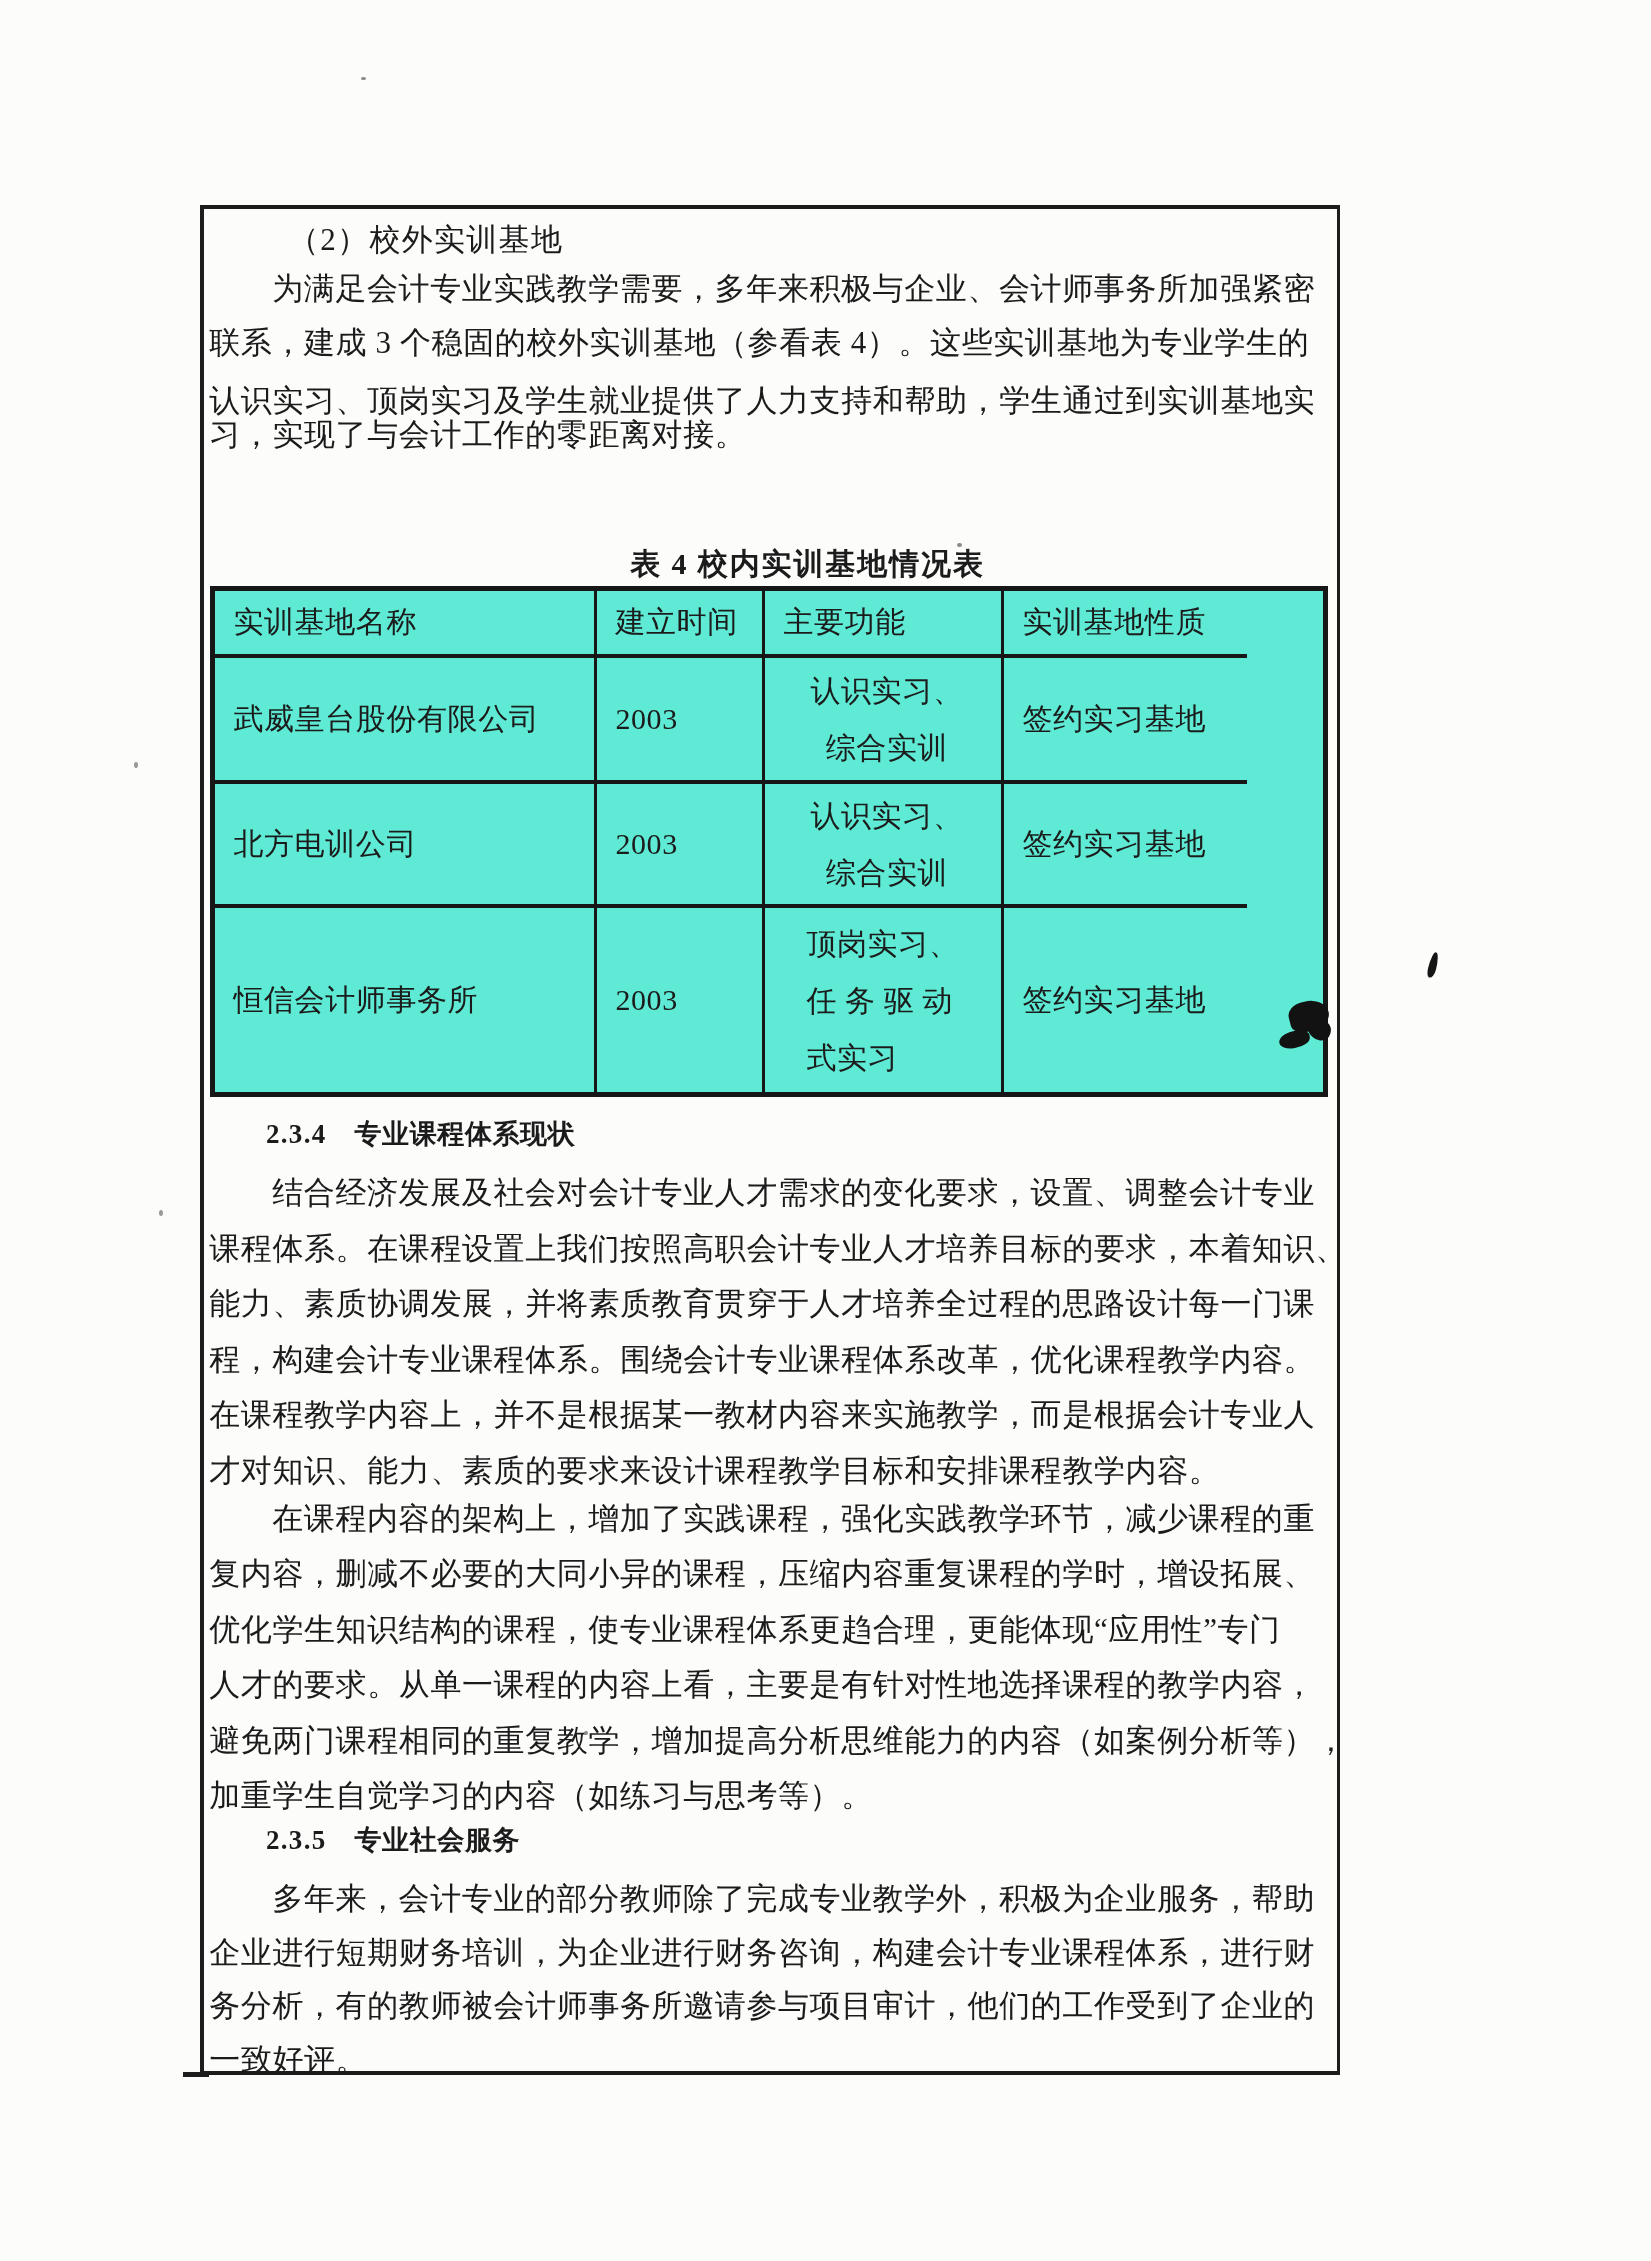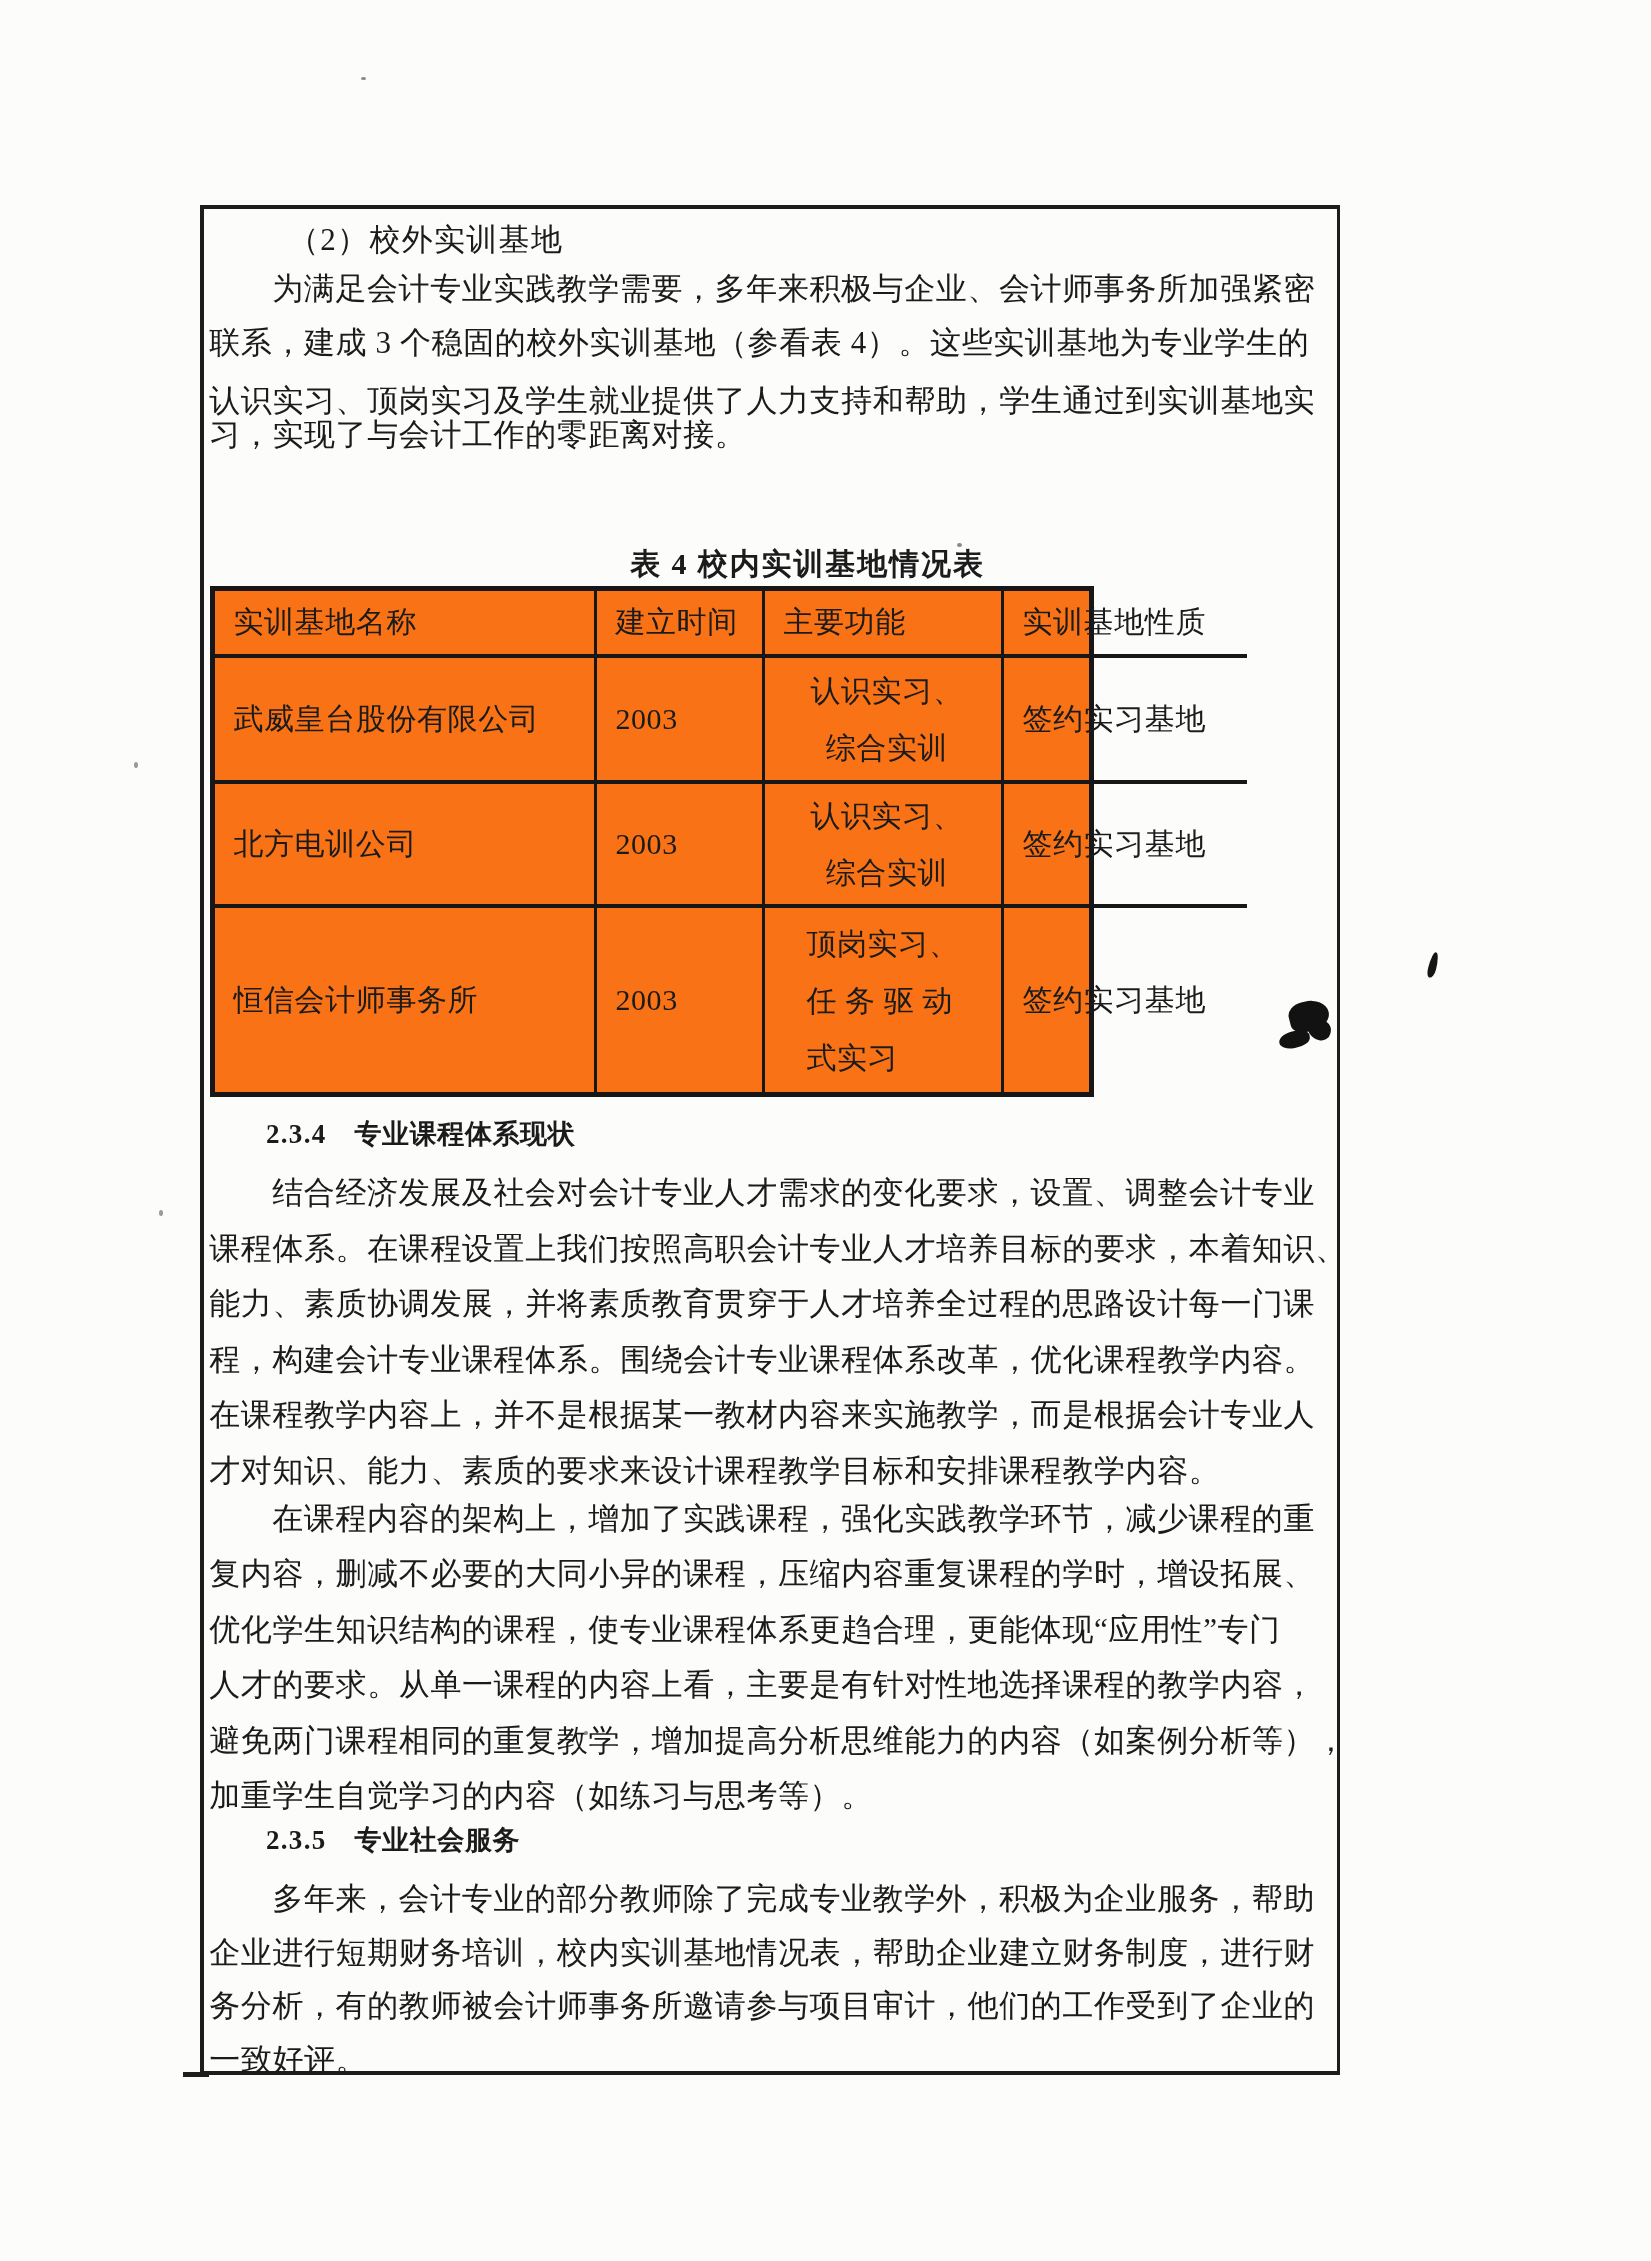--- a/index.html
+++ b/index.html
@@ -32,26 +32,26 @@
     font-size:31px;letter-spacing:1.3px;white-space:nowrap;
   }
 
   .tbl-caption{
     position:absolute;left:0;top:328px;width:100%;height:53px;line-height:53px;
     text-align:center;font-weight:700;font-size:30px;letter-spacing:1.9px;
     transform:translateX(37px);white-space:nowrap;
   }
 
   .tbl{
-    position:absolute;left:6.4px;top:377px;width:884px;
+    position:absolute;left:6.4px;top:377px;width:1118px;
     box-sizing:border-box;border:5.2px solid #171717;
     display:grid;
     grid-template-columns:382px 168px 239px 243px;
     grid-template-rows:67px 126px 124px 184px;
-    font-size:30px;background:#f97316;
+    font-size:30px;background:#5eead4;
   }
   .cell{
     box-sizing:border-box;
     border-right:3.2px solid #171717;
     border-bottom:4.5px solid #171717;
     display:flex;align-items:center;
     padding-left:18px;letter-spacing:0.6px;white-space:nowrap;
   }
   .cell.c4{border-right:none;}
   .cell.rlast{border-bottom:none;}
@@ -144,21 +144,21 @@
     <div class="line" style="top:1392px">优化学生知识结构的课程，使专业课程体系更趋合理，更能体现“应用性”专门</div>
     <div class="line" style="top:1447px">人才的要求。从单一课程的内容上看，主要是有针对性地选择课程的教学内容，</div>
     <div class="line" style="top:1503px">避免两门课程相同的重复教学，增加提高分析思维能力的内容（如案例分析等），</div>
     <div class="line" style="top:1558px">加重学生自觉学习的内容（如练习与思考等）。</div>
 
     <div class="heading" style="top:1603px">
       <span class="hnum">2.3.5</span><span class="htitle">专业社会服务</span>
     </div>
 
     <div class="line indent" style="top:1661px">多年来，会计专业的部分教师除了完成专业教学外，积极为企业服务，帮助</div>
-    <div class="line" style="top:1715px">企业进行短期财务培训，校内实训基地情况表，帮助企业建立财务制度，进行财</div>
+    <div class="line" style="top:1715px">企业进行短期财务培训，为企业进行财务咨询，构建会计专业课程体系，进行财</div>
     <div class="line" style="top:1768px">务分析，有的教师被会计师事务所邀请参与项目审计，他们的工作受到了企业的</div>
     <div class="line" style="top:1822px">一致好评。</div>
 
   </div>
 
   <div class="bottom-ext"></div>
 
   <div class="blob b1"></div>
   <div class="blob b2"></div>
   <div class="blob b3"></div>

